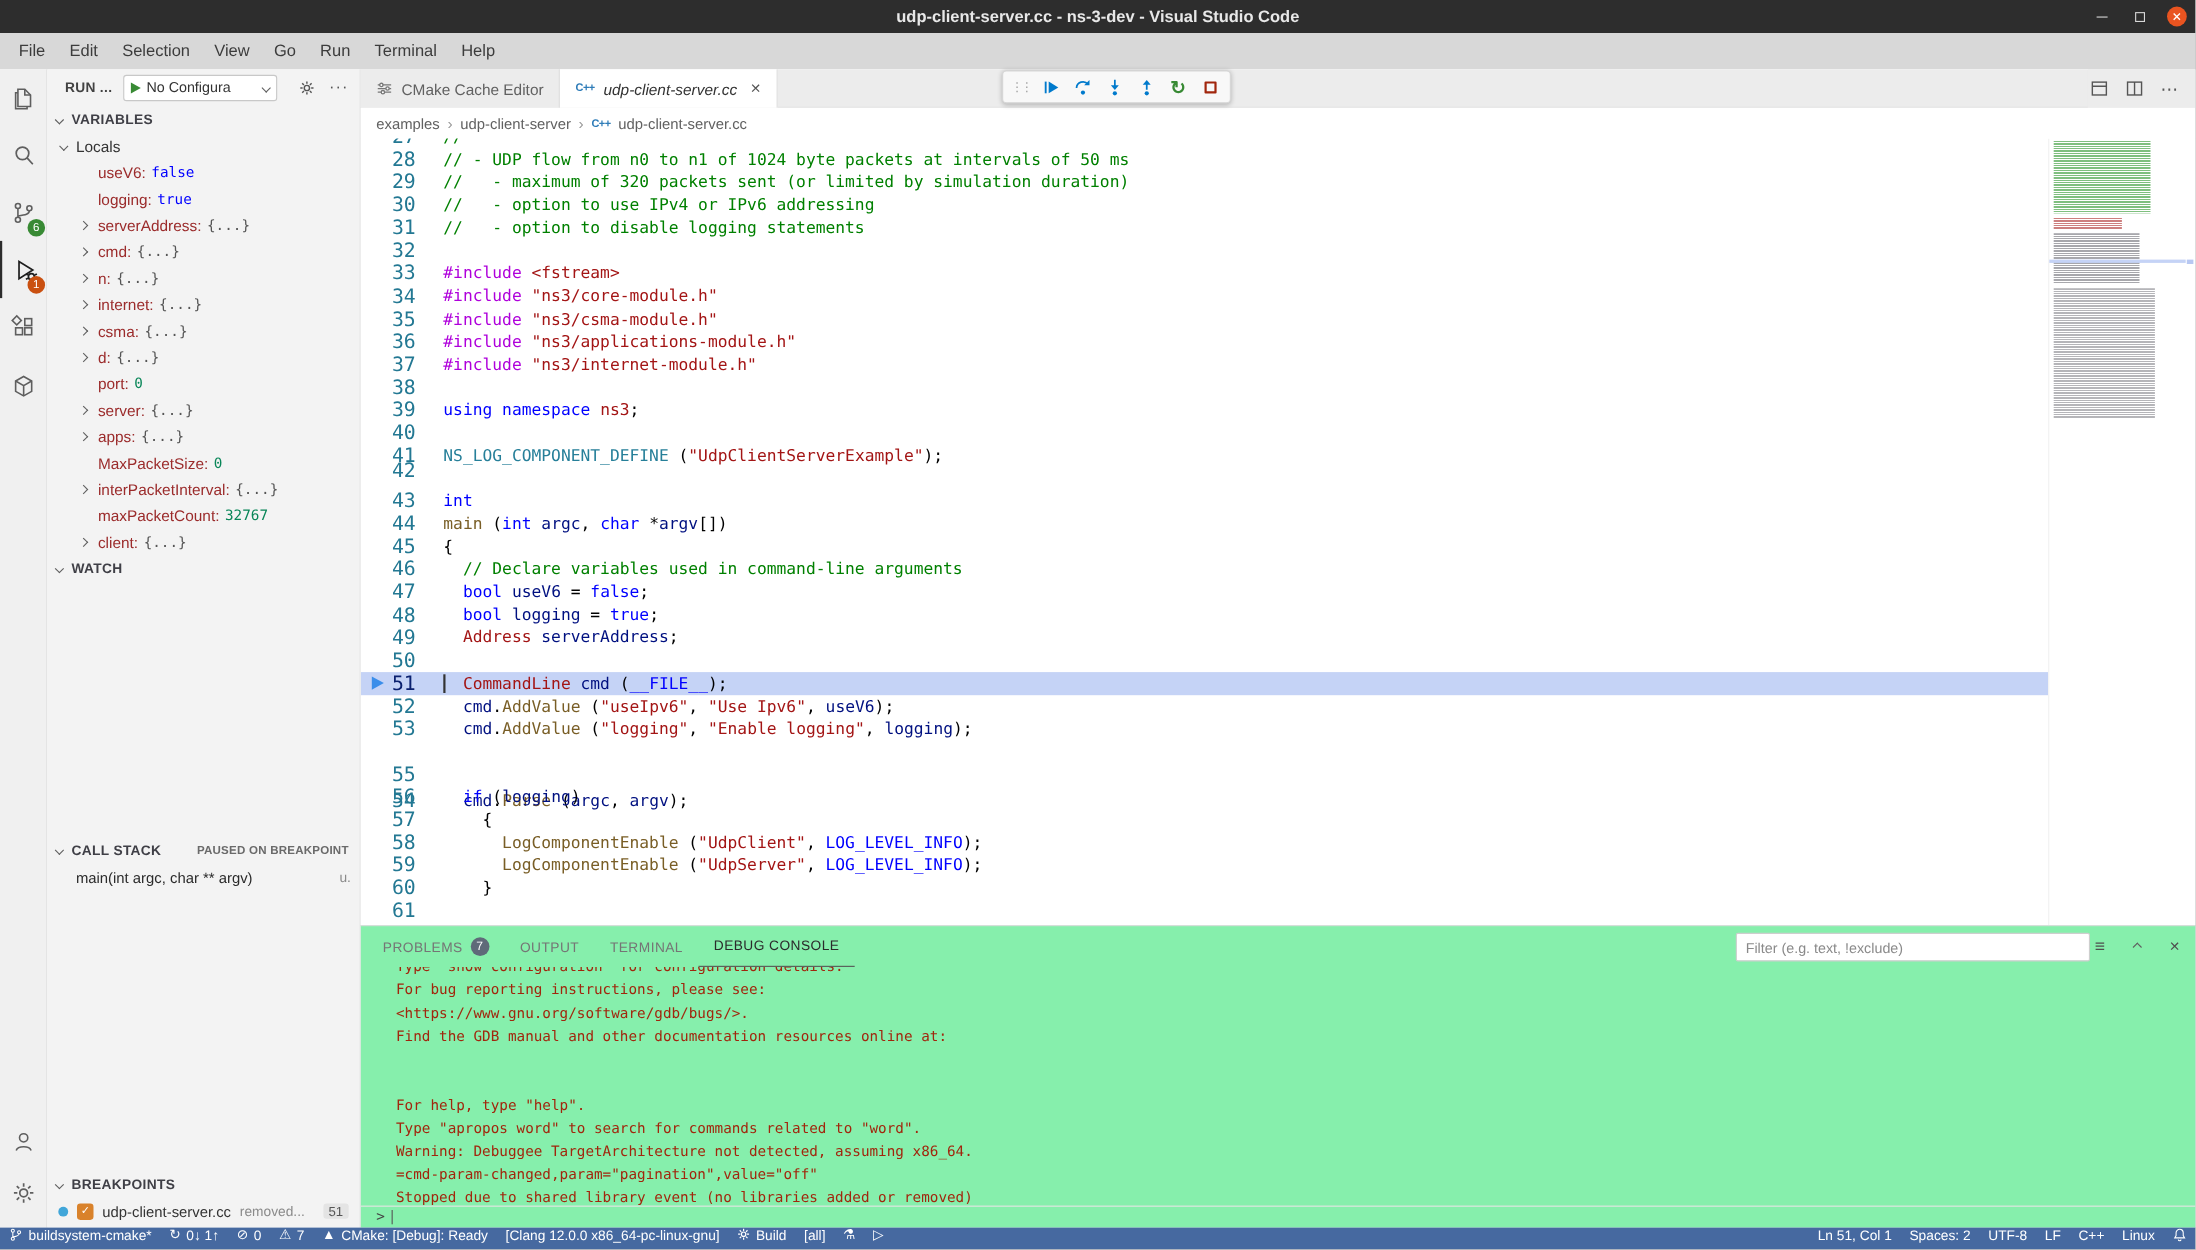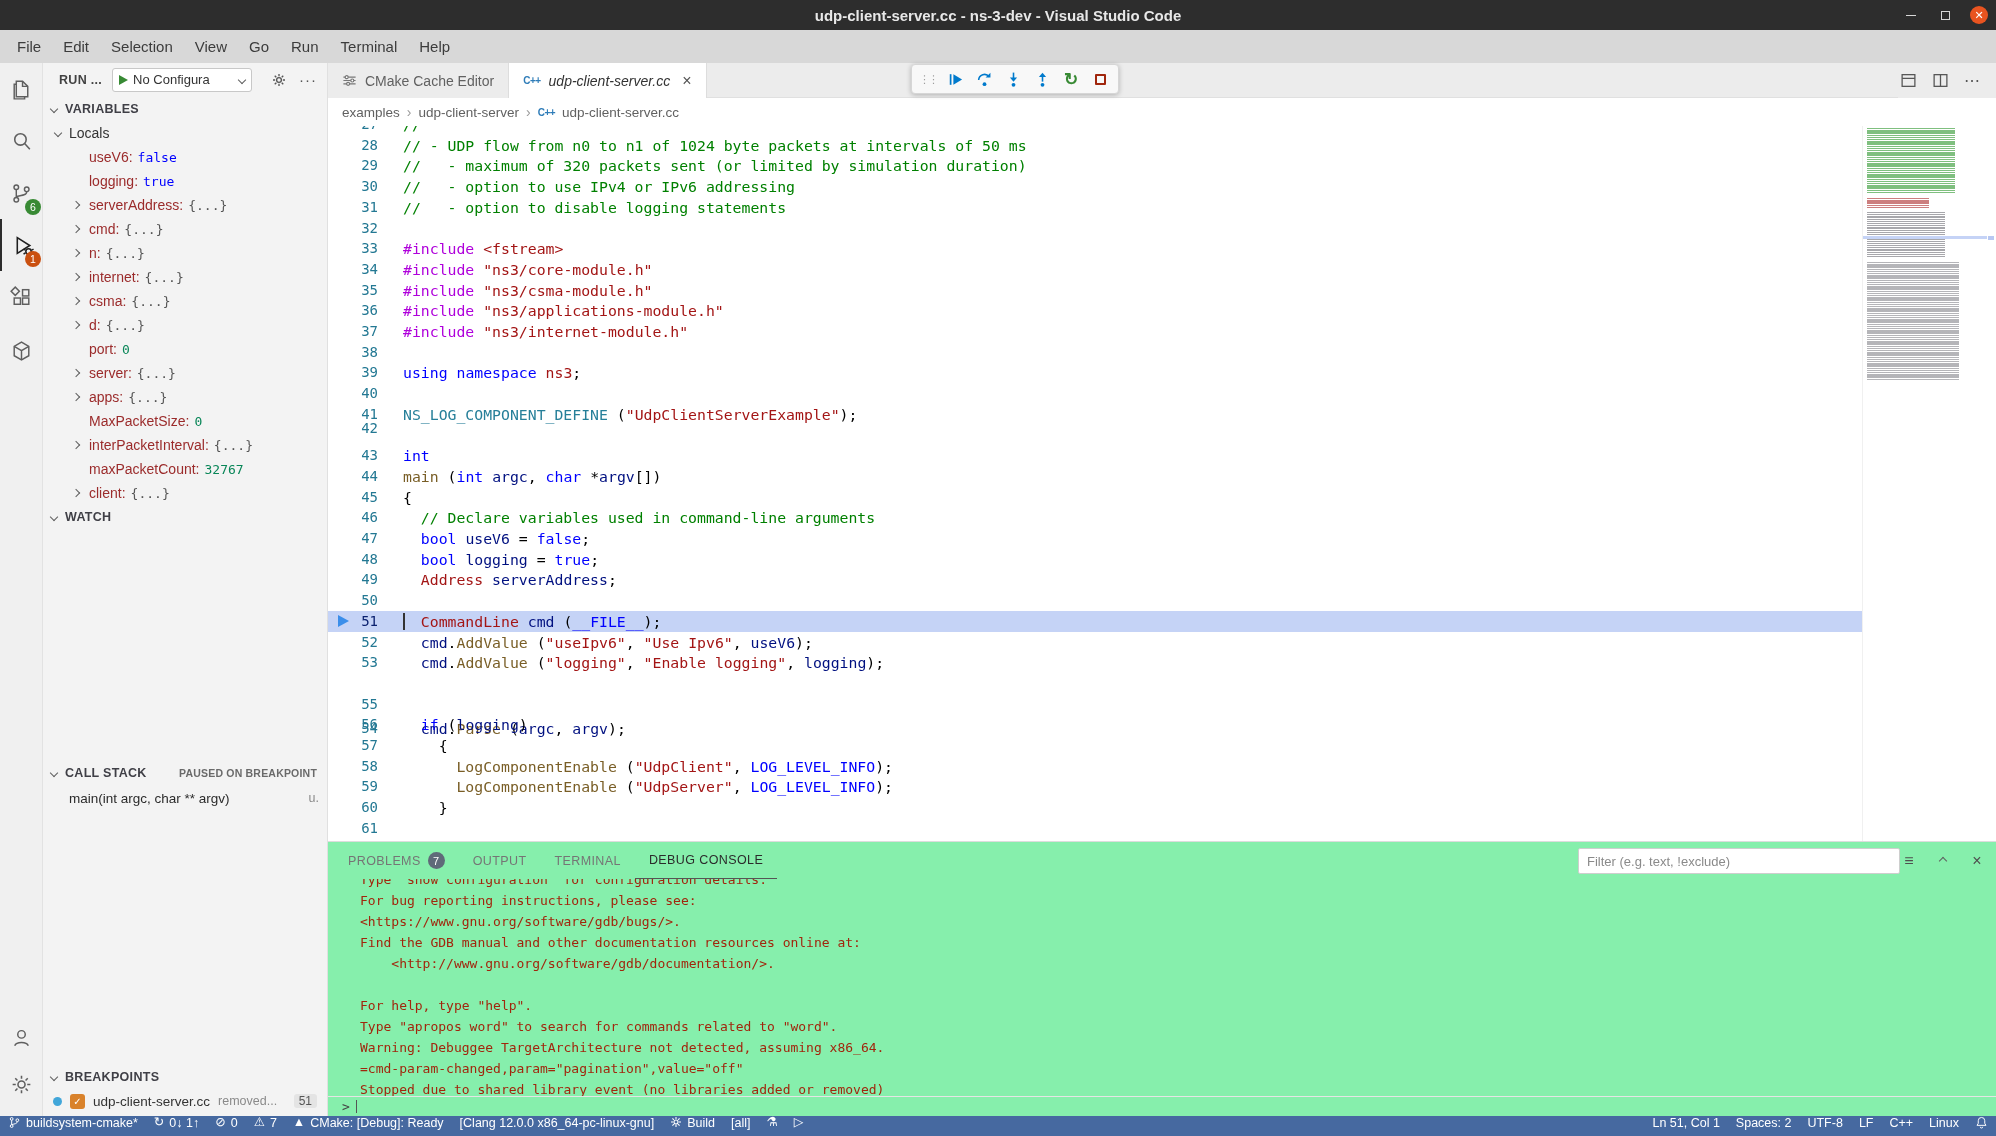--- a/index.html
+++ b/index.html
@@ -87,21 +87,21 @@
 
 .breadcrumbs{position:absolute;top:35px;left:0;right:0;height:28px;background:#fff;display:flex;align-items:center;
              padding-left:14px;gap:7px;font-size:13.5px;color:#616161}
 .bc-sep{color:#9a9a9a;font-size:14px}
 
 
 .code-area{position:absolute;top:63px;left:0;right:0;bottom:275px;overflow:hidden;background:#fff}
 .code-line{position:absolute;left:0;right:134px;height:21px;font-family:"DejaVu Sans Mono",monospace;
            font-size:14.8px;line-height:21px;white-space:pre}
 .code-line.cur{background:#c5d3f6}
-.ln{position:absolute;left:0;width:50px;text-align:right;color:#237893;font-size:14px}
+.ln{position:absolute;left:0;width:50px;text-align:right;color:#237893;font-size:18px}
 .code-line.cur .ln{color:#0b216f}
 .code-text{position:absolute;left:75px;top:0}
 .dbg-arrow{position:absolute;left:10px;top:4.5px;width:0;height:0;border-left:11px solid #3b8eea;
            border-top:6px solid transparent;border-bottom:6px solid transparent}
 .caret{position:absolute;left:75px;top:2px;width:2px;height:17px;background:#333}
 .tk-cm{color:#008000}.tk-pp{color:#af00db}.tk-st{color:#a31515}.tk-kw{color:#0000ff}
 .tk-ty{color:#a31515}.tk-fn{color:#795e26}.tk-vr{color:#001080}.tk-mc{color:#267f99}
 .tk-ct{color:#0000ff}.tk-pl{color:#000}
 
 
@@ -536,21 +536,20 @@
         <span class="pa-ico">
             <span class="chev up"></span>
           </span>
         <span class="pa-ico">×</span>
       </div>
       <div class="console">
           <div class="console-line" style="top: -10px;">Type "show configuration" for configuration details.</div>
           <div class="console-line" style="top: 11px;">For bug reporting instructions, please see:</div>
           <div class="console-line" style="top: 32px;">&lt;https://www.gnu.org/software/gdb/bugs/&gt;.</div>
           <div class="console-line" style="top: 53px;">Find the GDB manual and other documentation resources online at:</div>
-          <div class="console-line" style="top: 74px;">    &lt;http://www.gnu.org/software/gdb/documentation/&gt;.</div>
           <div class="console-line" style="top: 95px;"></div>
           <div class="console-line" style="top: 116px;">For help, type "help".</div>
           <div class="console-line" style="top: 137px;">Type "apropos word" to search for commands related to "word".</div>
           <div class="console-line" style="top: 158px;">Warning: Debuggee TargetArchitecture not detected, assuming x86_64.</div>
           <div class="console-line" style="top: 179px;">=cmd-param-changed,param="pagination",value="off"</div>
           <div class="console-line" style="top: 200px;">Stopped due to shared library event (no libraries added or removed)</div>
         </div>
       <div class="prompt-row">
         <span>&gt;</span>
         <span class="prompt-caret"></span>

